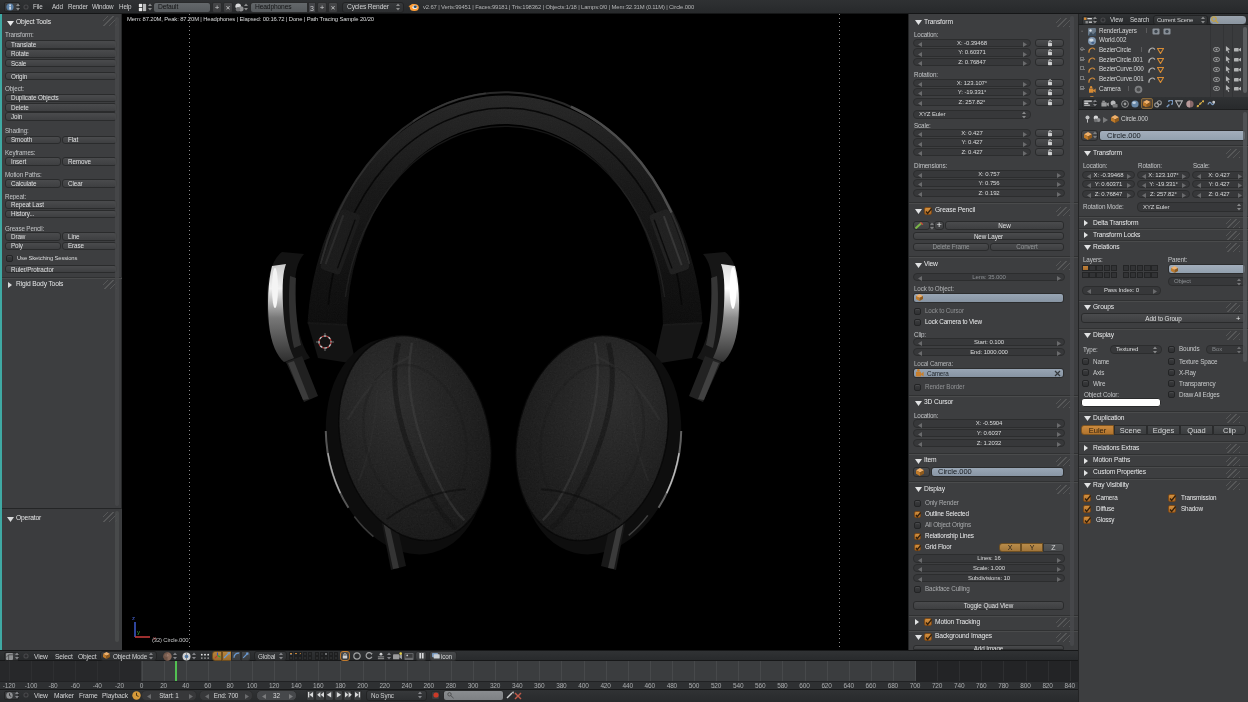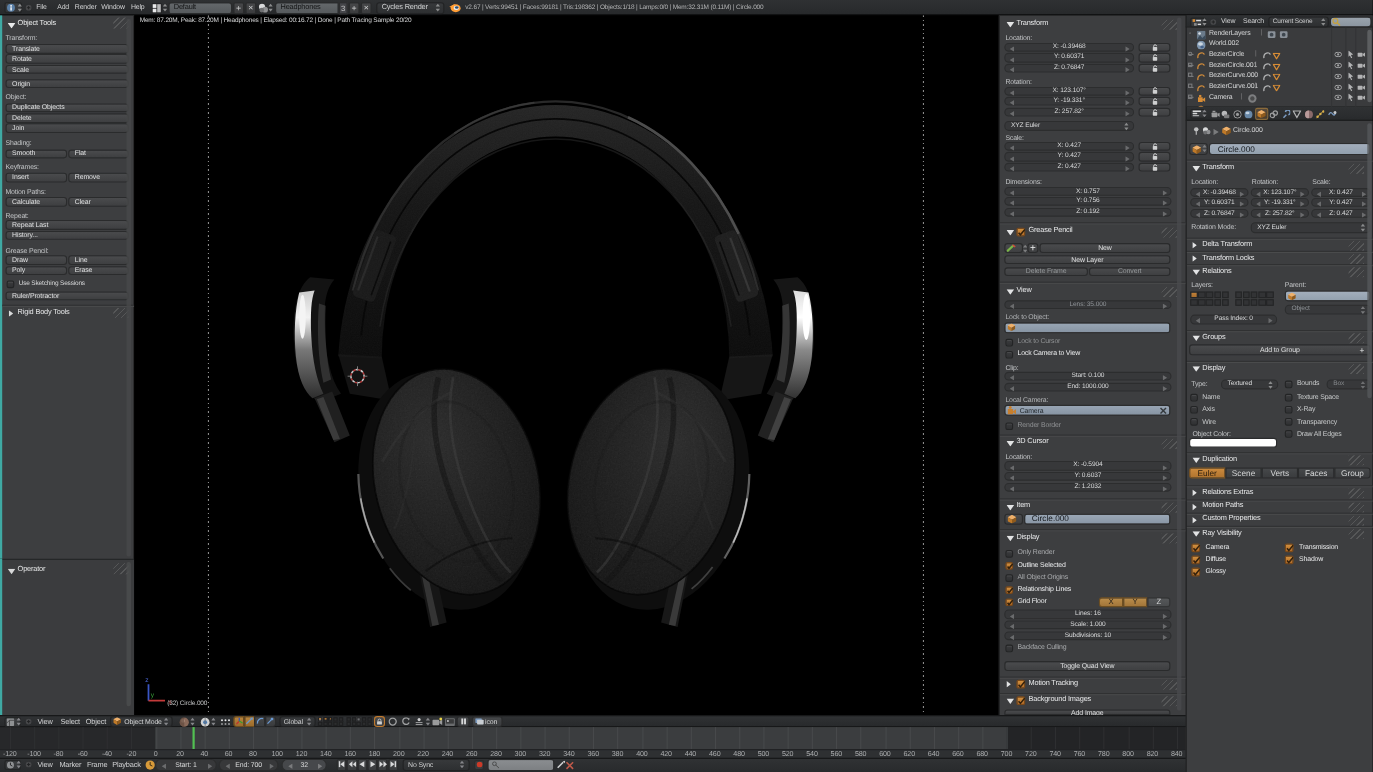--- a/index.html
+++ b/index.html
@@ -1345,23 +1345,23 @@
 <div class="b t" style="left:1179px;top:390.5px;font-size:6.3px;color:#c8cacb;">Draw All Edges</div>
 <div class="b" style="left:1081px;top:397.5px;width:80px;height:9px;background:#fff;border:1px solid #2a2b2c;border-radius:3px;"></div>
 <div class="b sep" style="left:1079px;top:410.5px;width:169px;height:1px;"></div>
 <svg class="b" style="left:1084px;top:416.2px;" width="7" height="5">
     <polygon points="0,0 7,0 3.5,5" fill="#e2e3e4"></polygon>
   </svg>
 <div class="b t" style="left:1093px;top:413.5px;font-size:6.7px;color:#e8e9ea;">Duplication</div>
 <div class="b grip" style="left:1226px;top:414px;width:14px;height:9px;"></div>
 <div class="b" style="left:1081px;top:425px;width:33px;height:10px;background:linear-gradient(180deg,#cb8a3e,#b1742e);border:1px solid #7d5420;color:#2a1d0e;border-radius:3px 0 0 3px;font-size:7.5px;display:flex;align-items:center;justify-content:center;">Euler</div>
 <div class="b" style="left:1114px;top:425px;width:33px;height:10px;background:linear-gradient(180deg,#46484a,#3a3c3e);border:1px solid #2a2b2c;color:#d5d6d7;font-size:7.5px;display:flex;align-items:center;justify-content:center;">Scene</div>
-<div class="b" style="left:1147px;top:425px;width:33px;height:10px;background:linear-gradient(180deg,#46484a,#3a3c3e);border:1px solid #2a2b2c;color:#d5d6d7;font-size:7.5px;display:flex;align-items:center;justify-content:center;">Verts</div>
-<div class="b" style="left:1180px;top:425px;width:33px;height:10px;background:linear-gradient(180deg,#46484a,#3a3c3e);border:1px solid #2a2b2c;color:#d5d6d7;font-size:7.5px;display:flex;align-items:center;justify-content:center;">Faces</div>
-<div class="b" style="left:1213px;top:425px;width:33px;height:10px;background:linear-gradient(180deg,#46484a,#3a3c3e);border:1px solid #2a2b2c;color:#d5d6d7;border-radius:0 3px 3px 0;font-size:7.5px;display:flex;align-items:center;justify-content:center;">Group</div>
+<div class="b" style="left:1147px;top:425px;width:33px;height:10px;background:linear-gradient(180deg,#46484a,#3a3c3e);border:1px solid #2a2b2c;color:#d5d6d7;font-size:7.5px;display:flex;align-items:center;justify-content:center;">Edges</div>
+<div class="b" style="left:1180px;top:425px;width:33px;height:10px;background:linear-gradient(180deg,#46484a,#3a3c3e);border:1px solid #2a2b2c;color:#d5d6d7;font-size:7.5px;display:flex;align-items:center;justify-content:center;">Quad</div>
+<div class="b" style="left:1213px;top:425px;width:33px;height:10px;background:linear-gradient(180deg,#46484a,#3a3c3e);border:1px solid #2a2b2c;color:#d5d6d7;border-radius:0 3px 3px 0;font-size:7.5px;display:flex;align-items:center;justify-content:center;">Clip</div>
 <div class="b sep" style="left:1079px;top:440.5px;width:169px;height:1px;"></div>
 <svg class="b" style="left:1084px;top:445px;" width="4" height="6">
     <polygon points="0,0 4,3.0 0,6" fill="#e2e3e4"></polygon>
   </svg>
 <div class="b t" style="left:1093px;top:443.5px;font-size:6.7px;color:#e8e9ea;">Relations Extras</div>
 <div class="b grip" style="left:1226px;top:444px;width:14px;height:9px;"></div>
 <div class="b sep" style="left:1079px;top:453.5px;width:169px;height:1px;"></div>
 <svg class="b" style="left:1084px;top:457.5px;" width="4" height="6">
     <polygon points="0,0 4,3.0 0,6" fill="#e2e3e4"></polygon>
   </svg>

